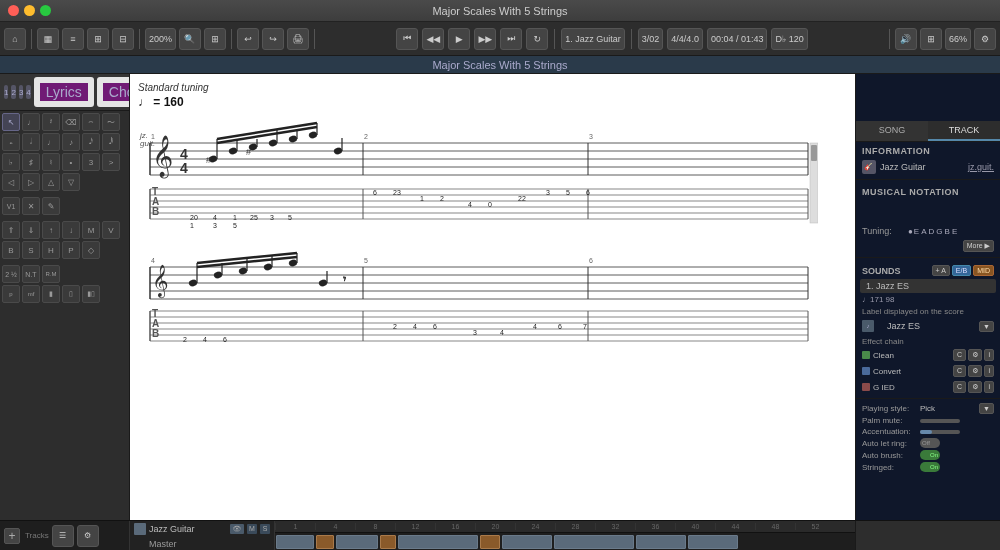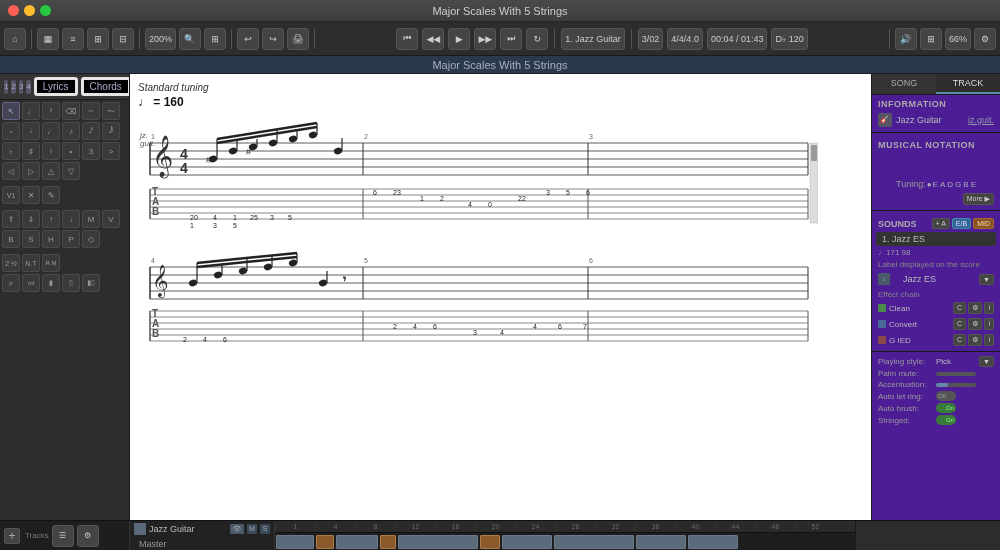--- a/index.html
+++ b/index.html
@@ -108,25 +108,25 @@
     .num-btn {
       width: 14px; height: 14px;
       background: #556;
       border-radius: 2px;
       font-size: 8px;
       color: #aac;
       display: flex; align-items: center; justify-content: center;
       cursor: pointer;
     }
     .tab-btn {
-      background: #000000;
-      border: 3px solid #e5e5e5;
+      background: #701a75;
+      border: 6px solid #e5e5e5;
       border-radius: 3px;
       color: #aac;
-      font-size: 10px;
+      font-size: 14px;
       padding: 1px 6px;
       cursor: pointer;
     }
     .left-tools {
       flex: 1;
       overflow-y: auto;
       padding: 2px;
     }
     .tool-row {
       display: flex;
@@ -148,27 +148,28 @@
     
     .score-area {
       flex: 1;
       background: #f5f5f0;
       overflow: hidden;
       position: relative;
     }
 
     
     .right-panel {
-      width: 129px;
-      background: #4c1d95;
+      width: 145px;
+      background: #0f172a;
       border-left: 1px solid #1a1a1a;
       display: flex;
       flex-direction: column;
       overflow-y: auto;
       overflow-x: hidden;
+      justify-content: center;
     }
     .right-tabs {
       display: flex;
       border-bottom: 1px solid #1a1a1a;
     }
     .right-tab {
       flex: 1;
       padding: 4px 2px;
       text-align: center;
       font-size: 9px;
@@ -247,21 +248,21 @@
       border-radius: 1px;
       color: #aac;
       font-size: 7px;
       display: flex; align-items: center; justify-content: center;
       cursor: pointer;
     }
     .n-btn.active { background: #4a6a8a; border-color: #6a8aaa; }
     .tuning-row {
       display: flex;
       align-items: center;
-      padding: 2px 24px;
+      padding: 2px 6px;
       gap: 1px;
       margin-top: 25px;
     }
     .tuning-notes {
       display: flex;
       gap: 2px;
       font-size: 8px;
       color: #aab;
     }
     .sounds-header {
@@ -922,21 +923,21 @@
   </div>
   <div style="width:145px; border-right:1px solid #333; height:100%; display:flex; flex-direction:column; justify-content:center; padding:0 4px; background:#222;">
     <div style="display:flex; align-items:center; gap:3px; height:15px;">
       <div style="width:12px;height:12px;background:#5a6a7a;border-radius:1px;"></div>
       <span style="font-size:9px;color:#bbb;">Jazz Guitar</span>
       <div style="width:14px;height:10px;background:#4a5a6a;border-radius:1px;margin-left:auto;font-size:7px;color:#aaa;display:flex;align-items:center;justify-content:center;">👁</div>
       <div style="width:10px;height:10px;background:#3a4a5a;border-radius:1px;display:flex;align-items:center;justify-content:center;font-size:7px;color:#aaa;">M</div>
       <div style="width:10px;height:10px;background:#3a4a5a;border-radius:1px;display:flex;align-items:center;justify-content:center;font-size:7px;color:#aaa;">S</div>
     </div>
     <div style="display:flex; align-items:center; gap:3px; height:13px; margin-top:1px;">
-      <span style="font-size:9px;color:#999; margin-left:5px;">Master</span>
+      <span style="font-size:9px;color:#999; margin-left:15px;">Master</span>
     </div>
   </div>
   <div class="timeline-area">
     <div class="timeline-ruler">
       <div class="ruler-tick">1</div>
       <div class="ruler-tick">4</div>
       <div class="ruler-tick">8</div>
       <div class="ruler-tick">12</div>
       <div class="ruler-tick">16</div>
       <div class="ruler-tick">20</div>

